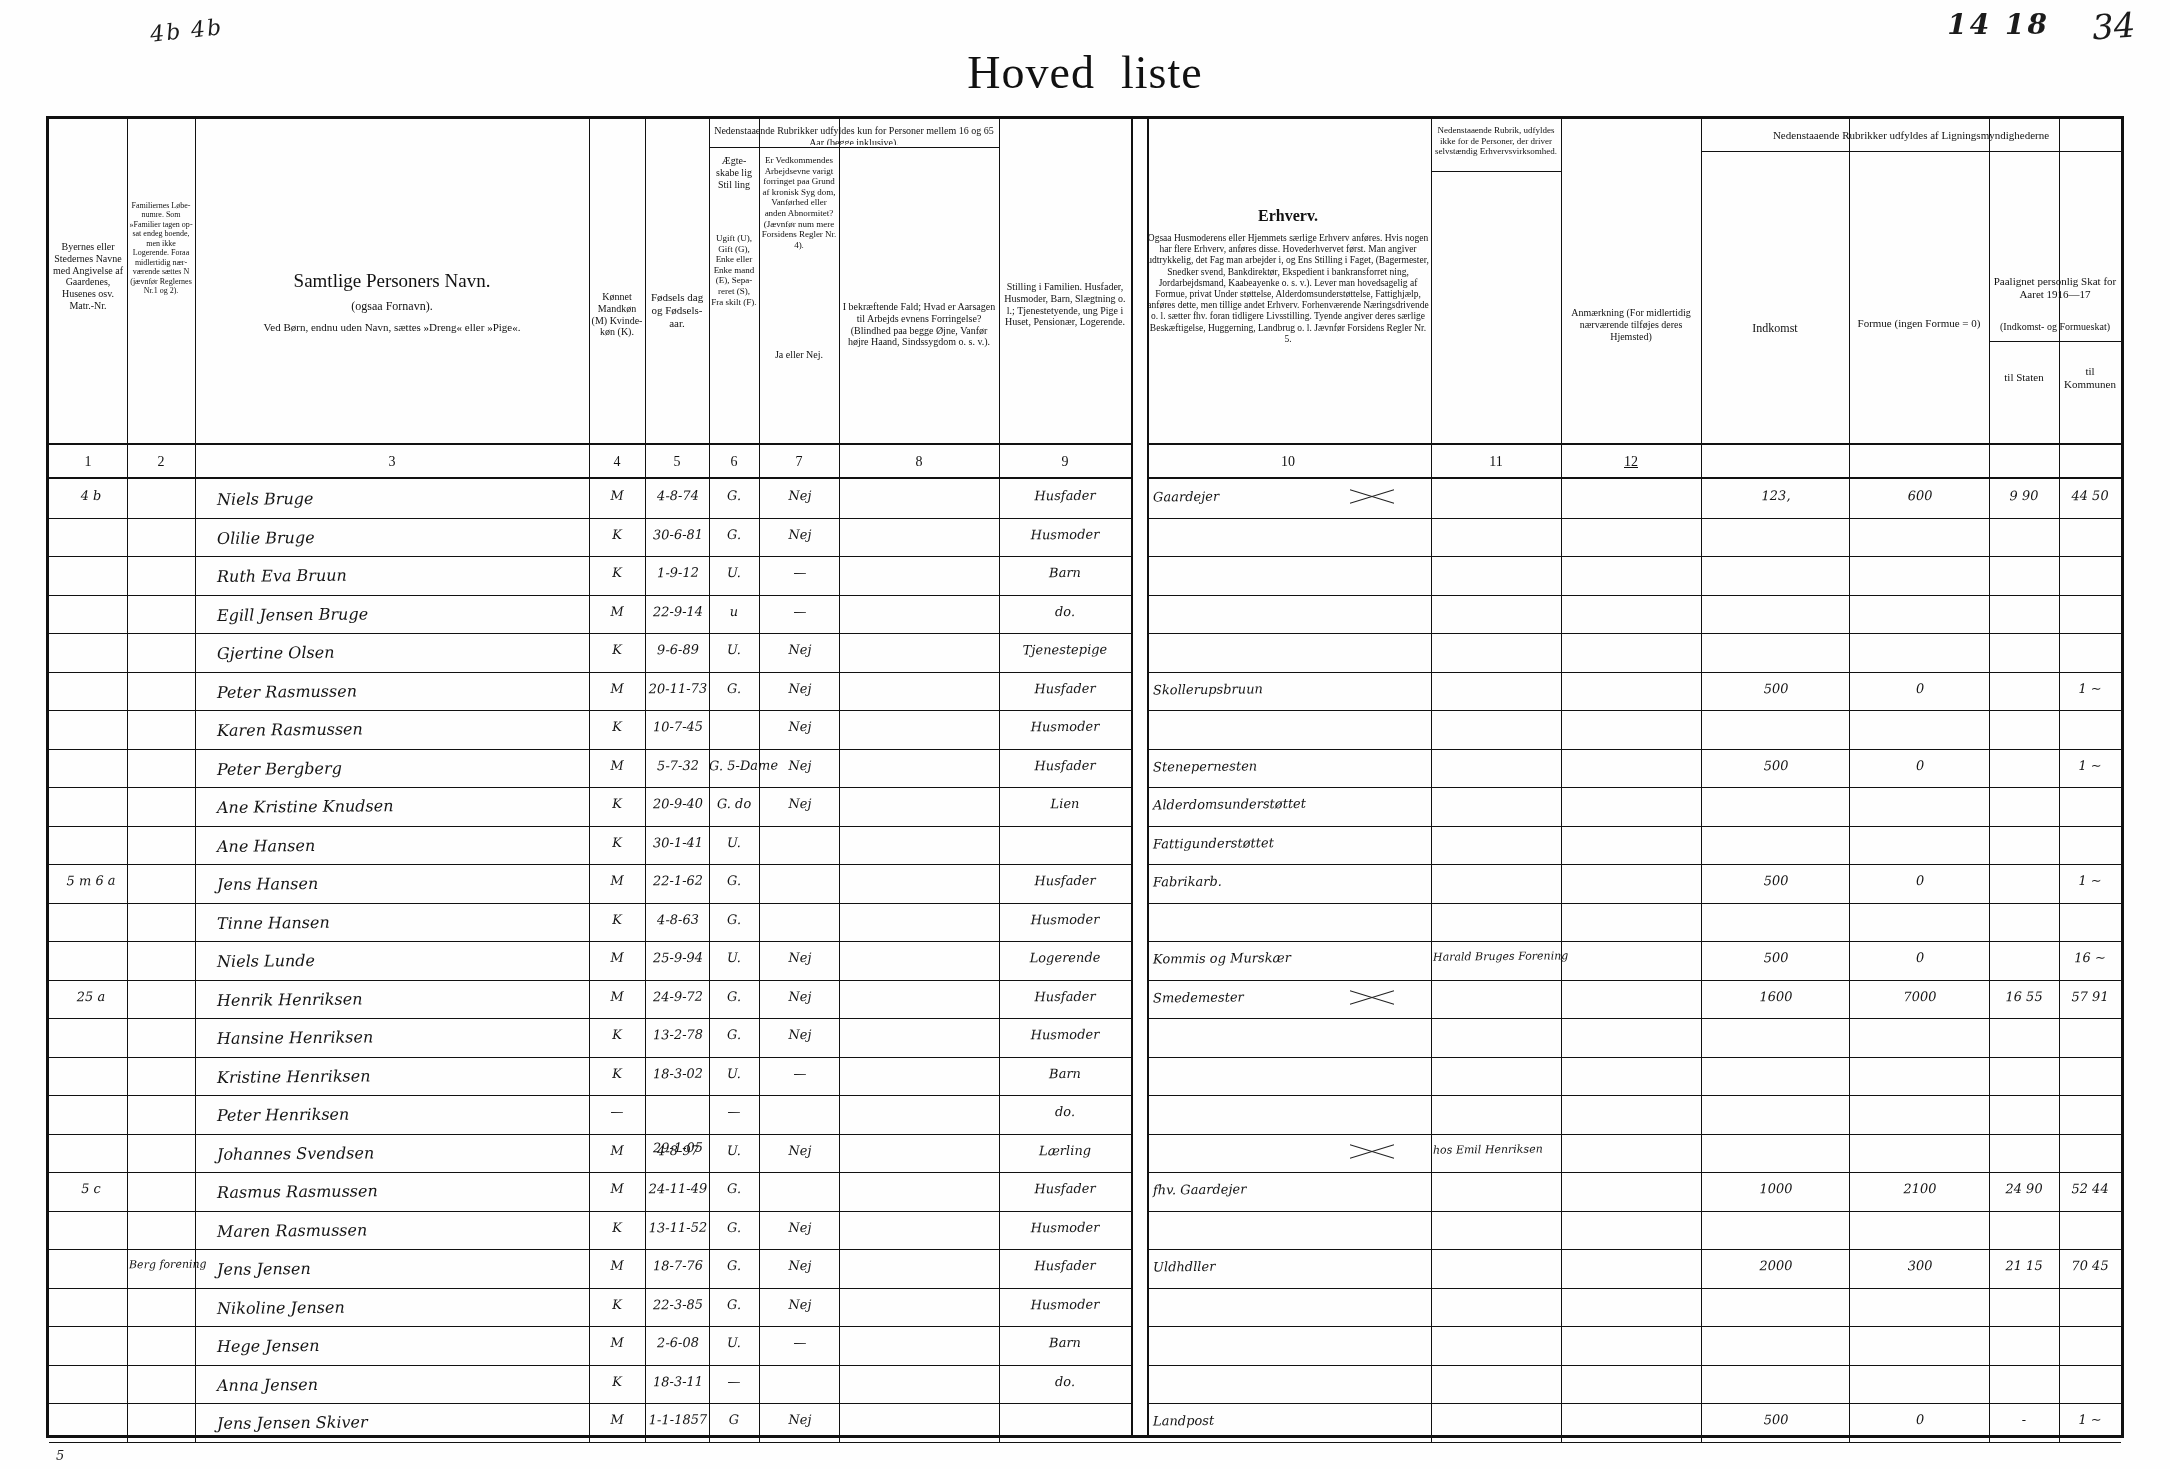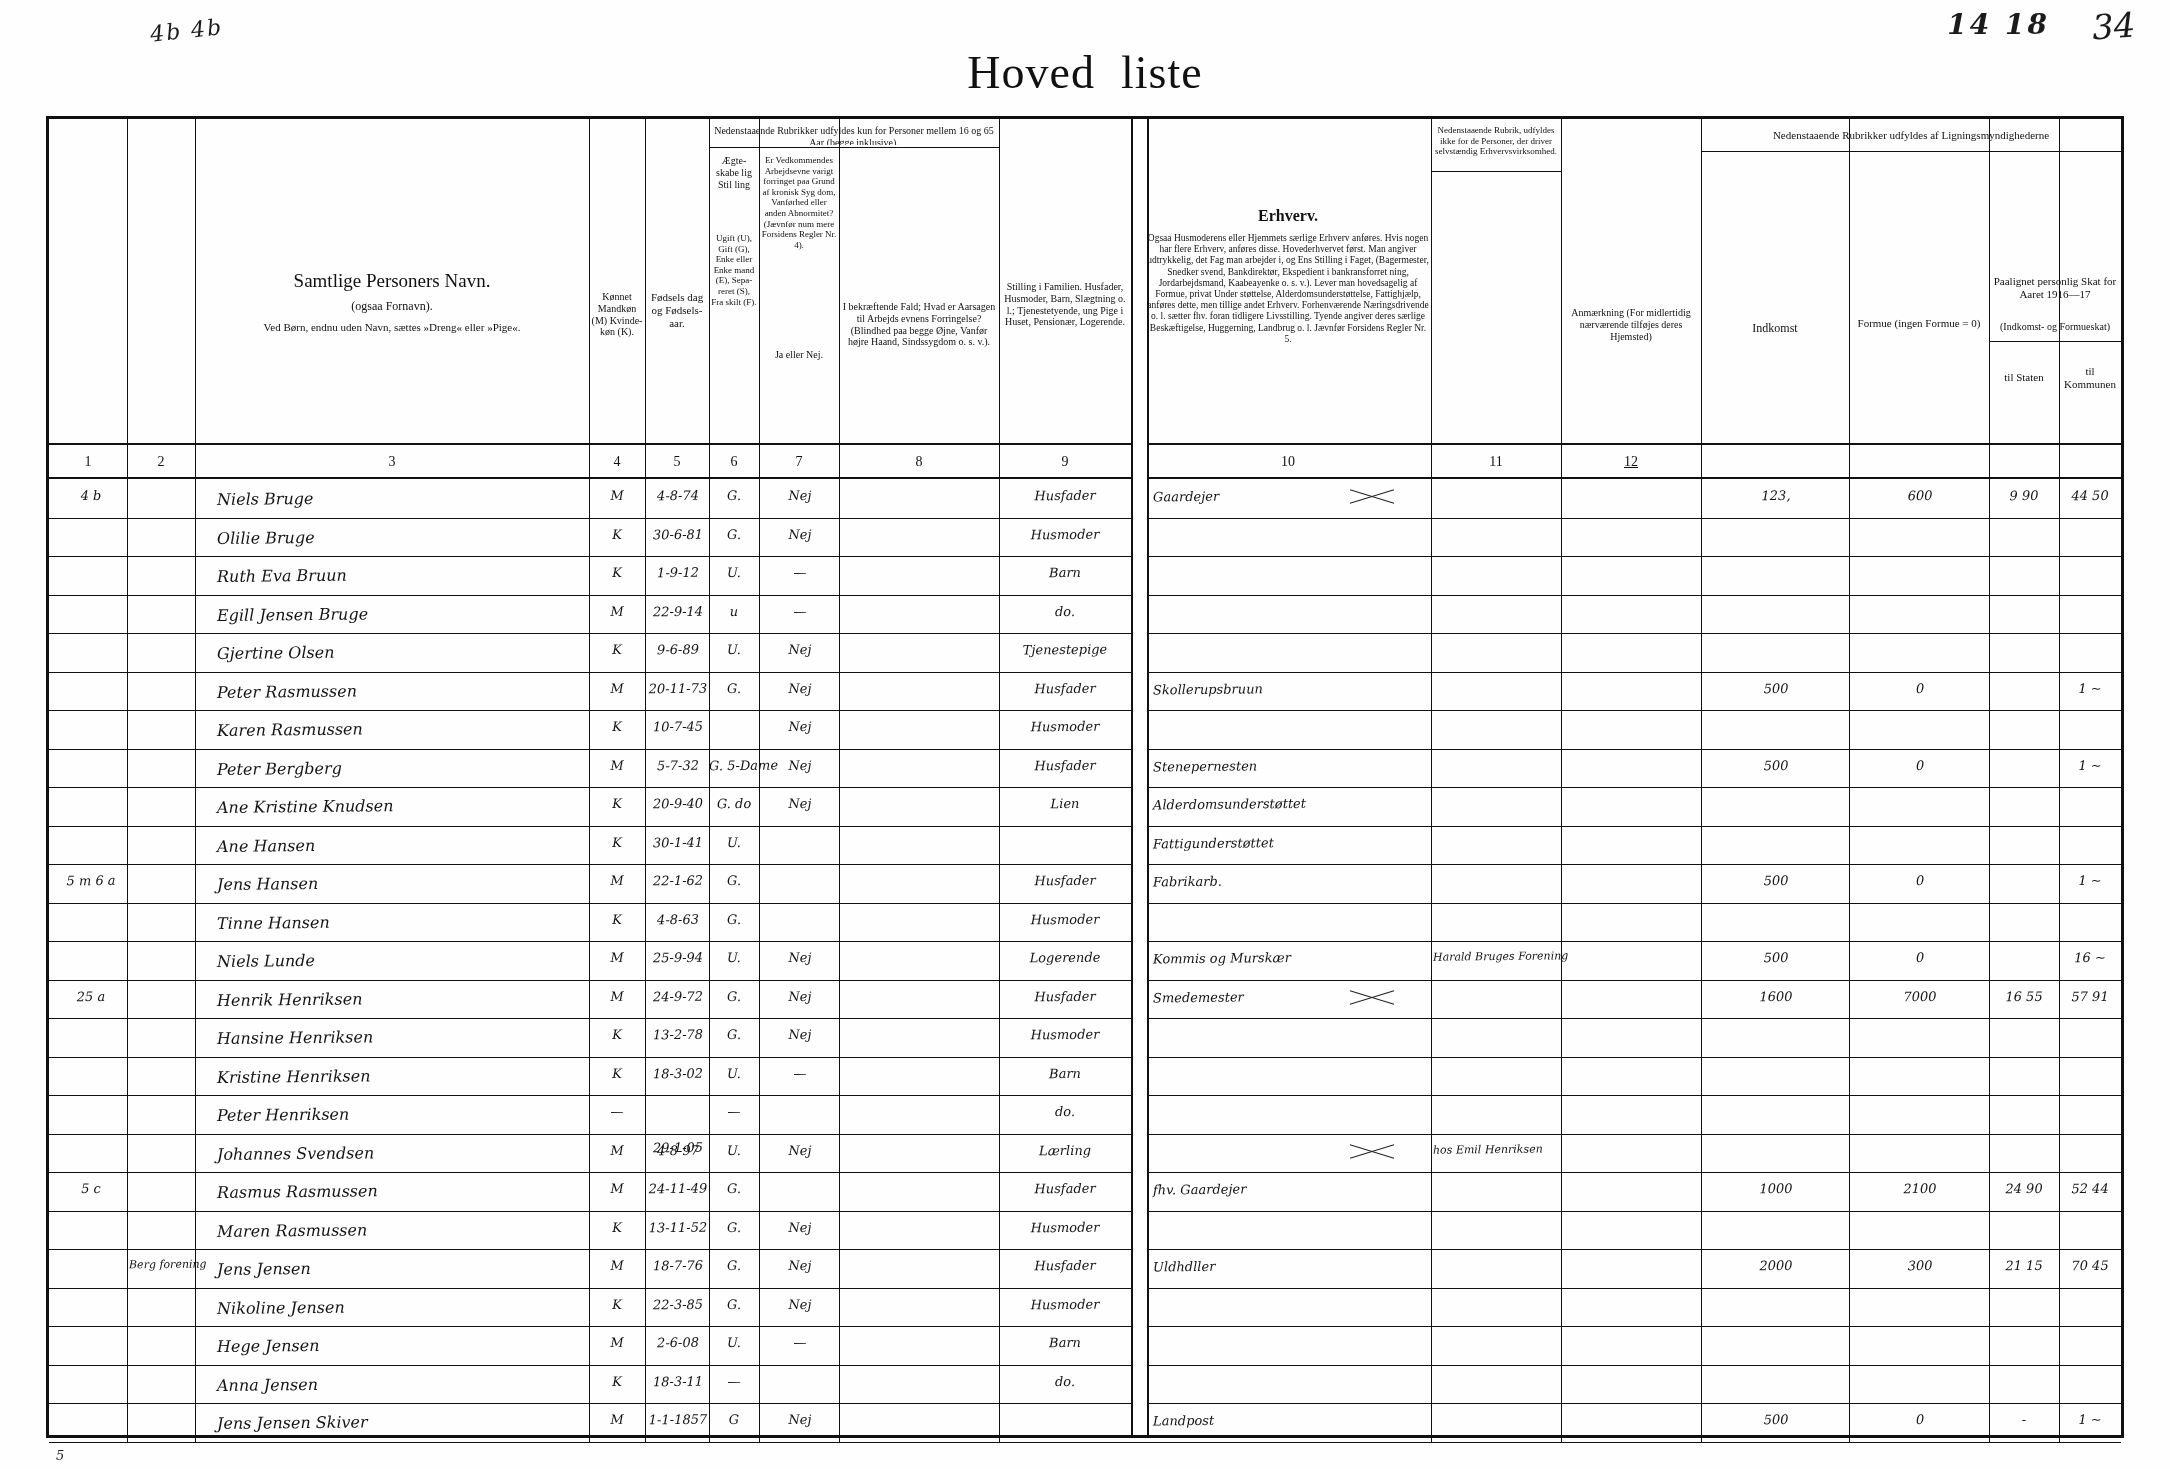--- a/index.html
+++ b/index.html
@@ -214,21 +214,23 @@
 
       <div class="hcell" style="left:660px; top:4px; width:290px; height:22px; font-size:10px;">Nedenstaaende Rubrikker udfyldes kun for Personer mellem 16 og 65 Aar (begge inklusive).</div>
       <div style="position:absolute;left:660px;top:28px;width:290px;border-top:1.5px solid #111;"></div>
 
       <div class="hcell" style="left:1382px; top:4px; width:130px; height:46px; font-size:9px;">Nedenstaaende Rubrik, udfyldes ikke for de Personer, der driver selvstændig Erhvervsvirksomhed.</div>
       <div style="position:absolute;left:1382px;top:52px;width:130px;border-top:1.5px solid #111;"></div>
 
       <div class="hcell" style="left:1652px; top:8px; width:420px; height:20px; font-size:11px;">Nedenstaaende Rubrikker udfyldes af Ligningsmyndighederne</div>
       <div style="position:absolute;left:1652px;top:32px;width:420px;border-top:1.5px solid #111;"></div>
 
-
+      <div class="hcell" style="left:0; top:120px; width:78px; height:180px; font-size:10px;">Byernes eller Stedernes Navne med Angivelse af Gaardenes, Husenes osv. Matr.-Nr.</div>
+
+      <div class="hcell" style="left:78px; top:80px; width:68px; height:240px; font-size:8px;">Familiernes Løbe-numre. Som »Familier tagen op­ sat endeg boende, men ikke Logerende. Foraa midlertidig nær­ værende sættes N (jævnfør Reglernes Nr.1 og 2).</div>
 
       <div class="hcell big" style="left:146px; top:148px; width:394px; height:30px; font-size:19px;">Samtlige Personers Navn.</div>
       <div class="hcell" style="left:146px; top:178px; width:394px; height:18px; font-size:12px;">(ogsaa Fornavn).</div>
       <div class="hcell" style="left:146px; top:200px; width:394px; height:32px; font-size:11px;">Ved Børn, endnu uden Navn, sættes »Dreng« eller »Pige«.</div>
 
       <div class="hcell" style="left:540px; top:170px; width:56px; height:90px; font-size:10px;">Kønnet Mandkøn (M) Kvinde­ køn (K).</div>
 
       <div class="hcell" style="left:596px; top:170px; width:64px; height:90px; font-size:11px;">Fødsels­ dag og Fødsels­ aar.</div>
 
       <div class="hcell" style="left:660px; top:34px; width:50px; height:76px; font-size:10px;">Ægte­ skabe­ lig Stil­ ling</div>

